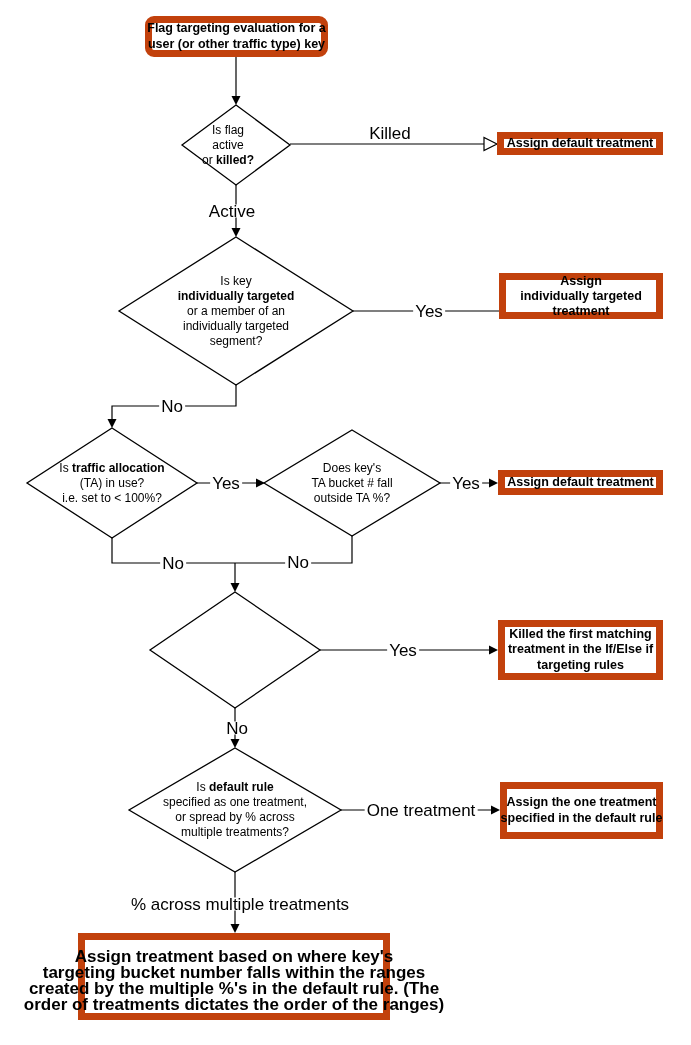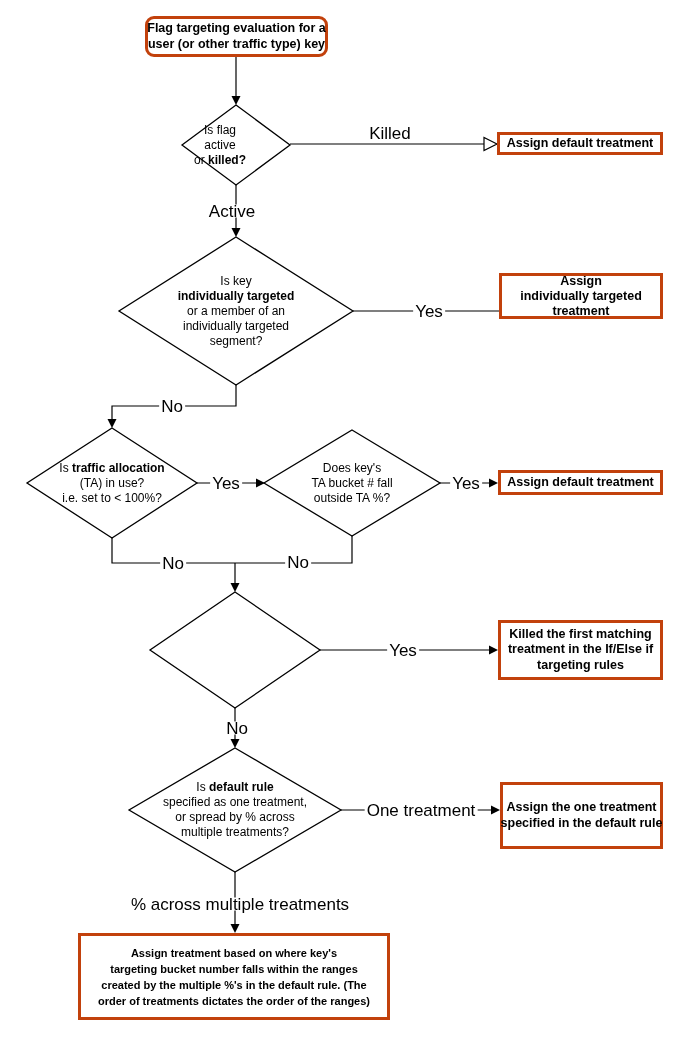--- a/index.html
+++ b/index.html
@@ -9,21 +9,21 @@
     height: 1045px;
     background: #ffffff;
     font-family: "Liberation Sans", sans-serif;
     color: #000000;
     overflow: hidden;
   }
   svg.layer { position: absolute; left: 0; top: 0; }
   .node {
     position: absolute;
     background: #ffffff;
-    border: 3px solid #c2410c;
+    border: 7px solid #c2410c;
     box-sizing: border-box;
     display: flex;
     flex-direction: column;
     align-items: center;
     justify-content: center;
     text-align: center;
     font-weight: bold;
     font-size: 12.5px;
     line-height: 15.5px;
   }
@@ -40,21 +40,21 @@
   .elabel {
     position: absolute;
     transform: translate(-50%, -50%);
     font-size: 17px;
     line-height: 13px;
     background: #ffffff;
     padding: 0 2px;
     white-space: nowrap;
   }
   .b { font-weight: bold; }
-  .bottom-box { font-size: 11px; line-height: 16px; }
+  .bottom-box { font-size: 17px; line-height: 16px; justify-content: flex-end; }
 </style>
 </head>
 <body>
 
 <div class="canvas">
 
   <svg class="layer" width="691" height="1045" viewBox="0 0 691 1045">
 
     <g fill="none" stroke="#000000" stroke-width="1.2">
       <path d="M236,57 L236,97"></path>
@@ -96,21 +96,21 @@
     </g>
 
     <path d="M497,144 L484,137.5 L484,150.5 Z" fill="#ffffff" stroke="#000000" stroke-width="1.2"></path>
   </svg>
 
   <div class="node rounded" style="left:145px; top:16px; width:183px; height:41px;">
     <div>Flag targeting evaluation for a</div>
     <div>user (or other traffic type) key</div>
   </div>
 
-  <div class="dtext" style="left:220px; top:145px;">
+  <div class="dtext" style="left:228px; top:145px;">
     <div>Is flag</div>
     <div>active</div>
     <div><span>or </span><span class="b">killed?</span></div>
   </div>
 
   <div class="dtext" style="left:236px; top:311px;">
     <div>Is key</div>
     <div class="b">individually targeted</div>
     <div>or a member of an</div>
     <div>individually targeted</div>
@@ -150,21 +150,21 @@
   <div class="node" style="left:498px; top:470px; width:165px; height:25px;">
     <div>Assign default treatment</div>
   </div>
 
   <div class="node" style="left:498px; top:620px; width:165px; height:60px; line-height:15.5px;">
     <div>Killed the first matching</div>
     <div>treatment in the If/Else if</div>
     <div>targeting rules</div>
   </div>
 
-  <div class="node" style="left:500px; top:782px; width:163px; height:67px; line-height:15.5px;">
+  <div class="node" style="left:500px; top:782px; width:163px; height:57px; line-height:15.5px;">
     <div>Assign the one treatment</div>
     <div>specified in the default rule</div>
   </div>
 
   <div class="node bottom-box" style="left:78px; top:933px; width:312px; height:87px;">
     <div>Assign treatment based on where key's</div>
     <div>targeting bucket number falls within the ranges</div>
     <div>created by the multiple %'s in the default rule. (The</div>
     <div>order of treatments dictates the order of the ranges)</div>
   </div>

